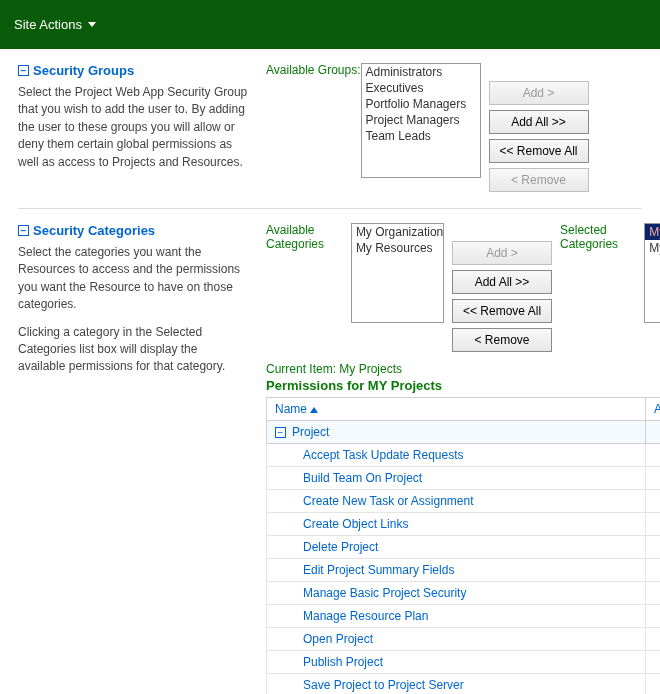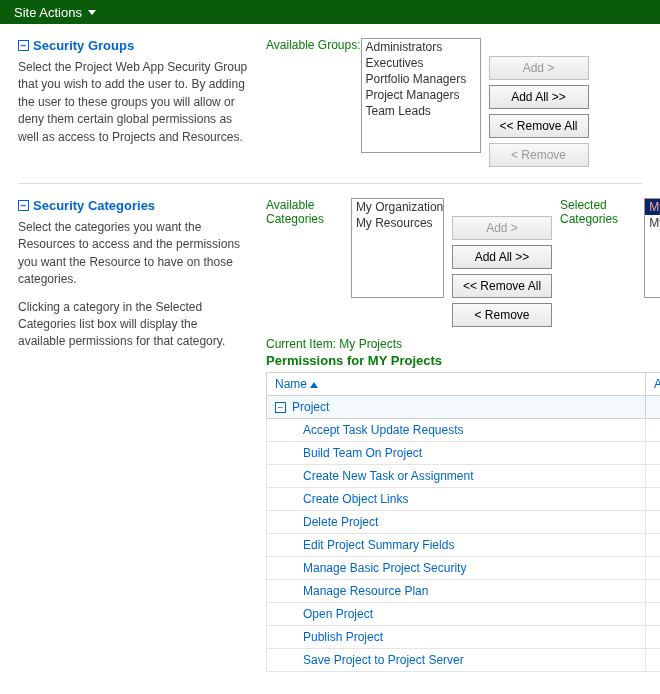--- a/index.html
+++ b/index.html
@@ -6,21 +6,21 @@
   body {
     margin: 0;
     font-family: "Segoe UI", Tahoma, sans-serif;
     font-size: 12px;
     color: #333;
     background: #fff;
     width: 660px;
   }
   .ribbon {
     background: #0a5c0a;
-    height: 24px;
+    height: 49px;
     display: flex;
     align-items: center;
     padding: 0 14px;
   }
   .ribbon .site-actions {
     color: #fff;
     font-size: 13px;
     display: flex;
     align-items: center;
     gap: 6px;

